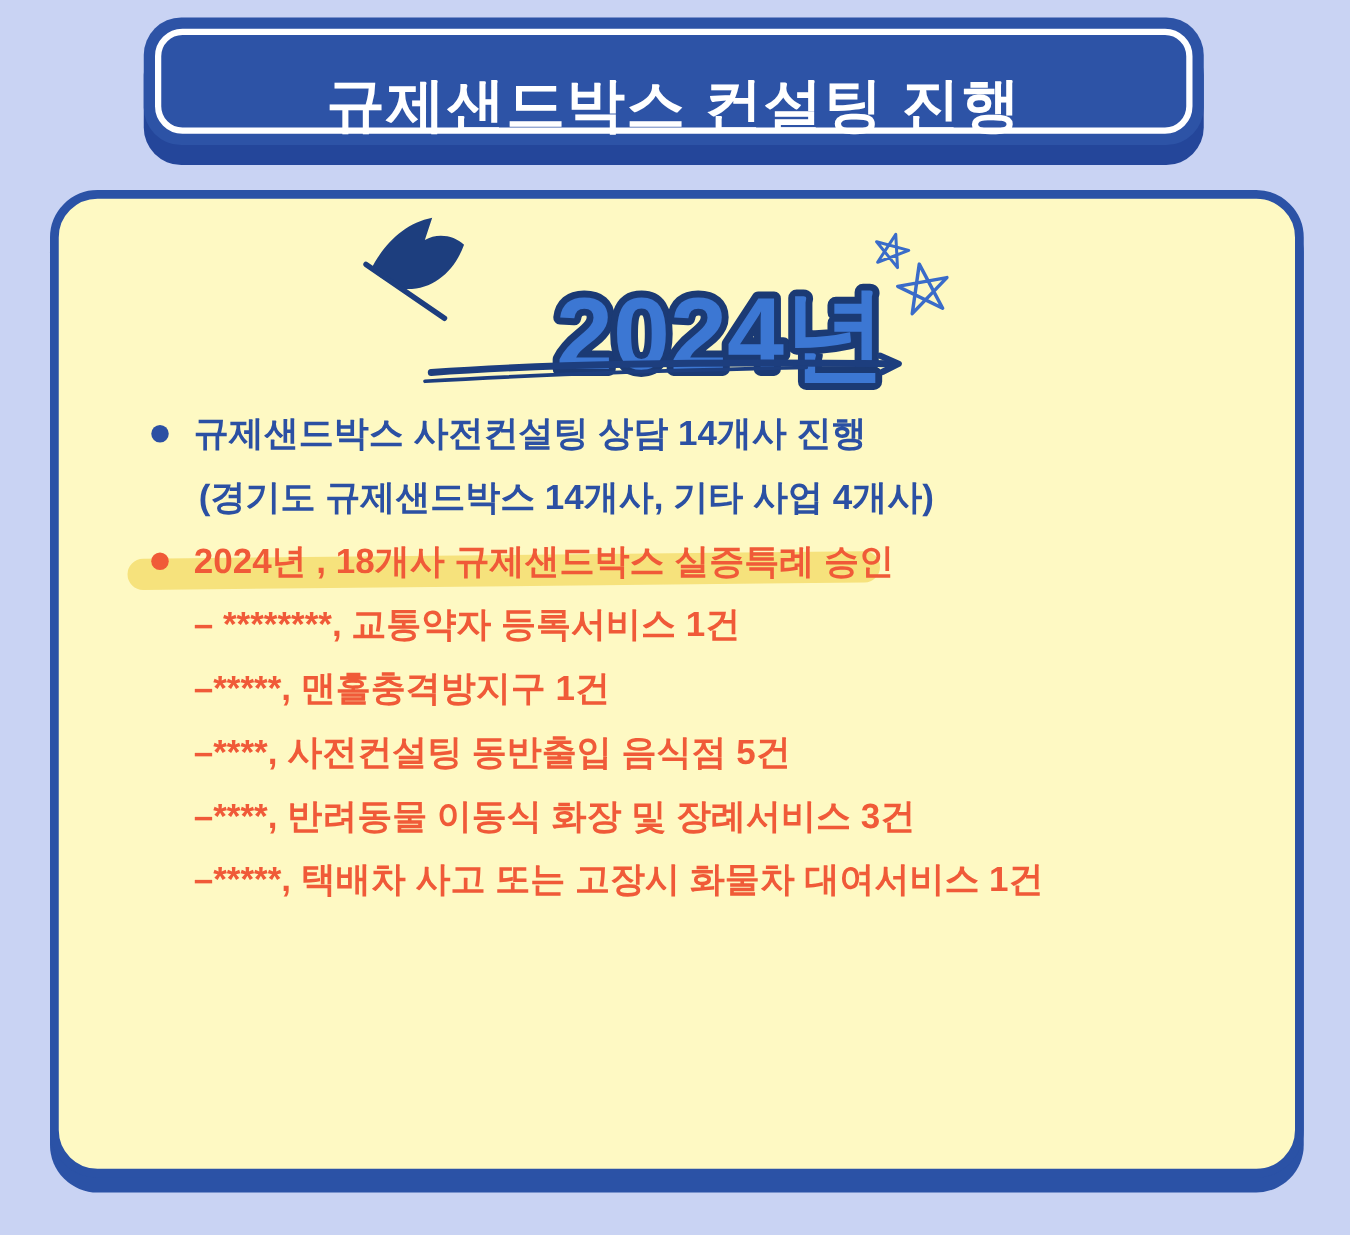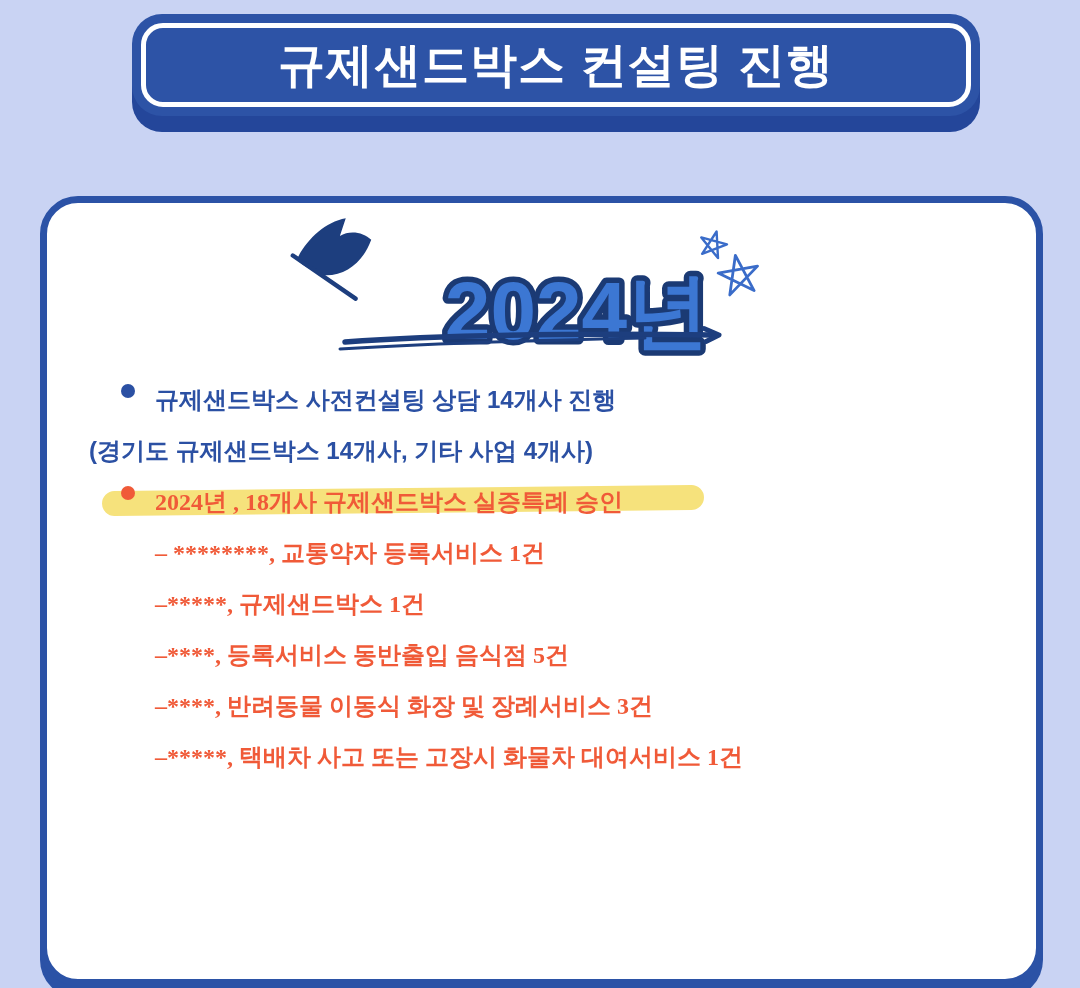--- a/index.html
+++ b/index.html
@@ -2,43 +2,43 @@
 <html><head>
 <meta charset="utf-8">
 <style>
   html,body{margin:0;padding:0;}
   body{font-family:"Liberation Sans","DejaVu Sans",sans-serif;}
   .stage{position:relative;width:1080px;height:988px;background:#c9d3f3;overflow:hidden;}
 
   
   .banner{position:absolute;left:115px;top:14px;width:848px;height:102px;
     background:#2d53a6;border-radius:30px;box-shadow:0 16px 0 #24469a;
-    display:flex;align-items:center;justify-content:center;margin-left:17px;}
+    display:flex;align-items:flex-end;justify-content:center;}
   .banner::after{content:"";position:absolute;inset:9px;border:5px solid #ffffff;
     border-radius:22px;pointer-events:none;}
   .banner-title{color:#ffffff;font-size:47px;font-weight:bold;letter-spacing:1px;z-index:1;}
 
   
   .card{position:absolute;left:40px;top:152px;width:1003px;height:790px;
-    background:#ffffff;border:7px solid #2b52a6;border-radius:38px;
-    box-shadow:0 12px 0 #2b52a6;box-sizing:border-box;margin-top:44px;}
+    background:#fef9c3;border:7px solid #2b52a6;border-radius:38px;
+    box-shadow:0 12px 0 #2b52a6;box-sizing:border-box;}
 
   
   .flag{position:absolute;left:238px;top:6px;width:98px;height:96px;}
   .stars{position:absolute;left:648px;top:26px;width:76px;height:78px;}
   .year{position:absolute;left:310px;top:48px;width:440px;height:120px;}
   .underline{position:absolute;left:288px;top:122px;width:400px;height:30px;}
 
   
   .list{position:absolute;left:0;right:0;top:162px;}
-  .row{position:relative;height:51px;display:flex;align-items:flex-end;
-    font-weight:bold;font-size:24px;white-space:pre;padding-left:108px;box-sizing:border-box;}
+  .row{position:relative;height:51px;display:flex;align-items:center;
+    font-weight:bold;font-size:28px;white-space:pre;padding-left:108px;box-sizing:border-box;}
   .row.blue{color:#2b50a3;}
-  .row.orange{color:#f05a38;font-family:Liberation Serif, serif;}
-  .row.note{padding-left:42px;}
+  .row.orange{color:#f05a38;}
+  .row.note{padding-left:112px;}
   .dot{position:absolute;left:74px;top:50%;transform:translateY(-50%);
     width:14px;height:14px;border-radius:50%;}
   .blue .dot{background:#2b50a3;}
   .orange .dot{background:#f05a38;}
   .row .txt{position:relative;z-index:1;}
   .hl-stroke{position:absolute;left:55px;top:21px;width:602px;height:25px;
     background:#f6e27c;border-radius:13px;transform:rotate(-0.6deg);z-index:0;}
 </style>
 </head>
 <body>
@@ -88,26 +88,26 @@
         <span class="hl-stroke"></span>
         <span class="dot"></span>
         <span class="txt">2024년 , 18개사 규제샌드박스 실증특례 승인</span>
       </div>
 
       <div class="row orange">
         <span class="txt">– ********, 교통약자 등록서비스 1건</span>
       </div>
 
       <div class="row orange">
-        <span class="txt">–*****, 규제샌드박스 1건</span>
+        <span class="txt">–*****, 맨홀충격방지구 1건</span>
       </div>
 
 
       <div class="row orange">
-        <span class="txt">–****, 등록서비스 동반출입 음식점 5건</span>
+        <span class="txt">–****, 사전컨설팅 동반출입 음식점 5건</span>
       </div>
 
       <div class="row orange">
         <span class="txt">–****, 반려동물 이동식 화장 및 장례서비스 3건</span>
       </div>
 
       <div class="row orange">
         <span class="txt">–*****, 택배차 사고 또는 고장시 화물차 대여서비스 1건</span>
       </div>
 

